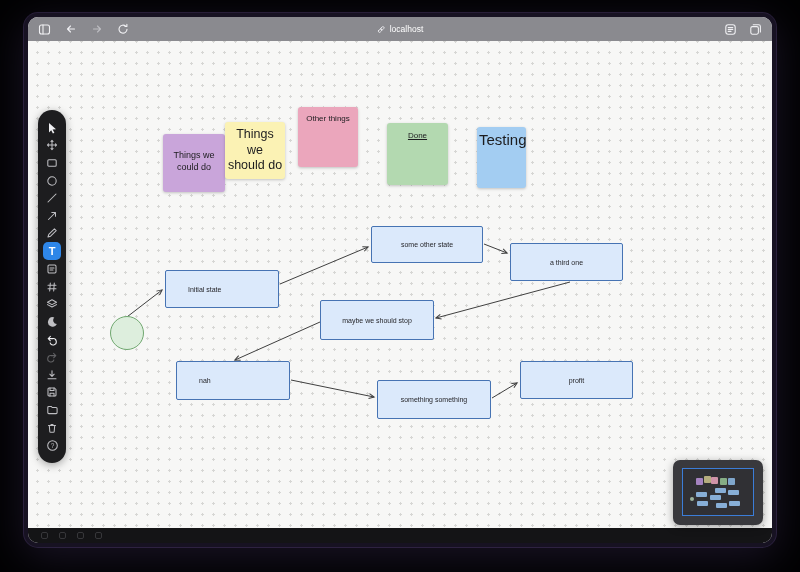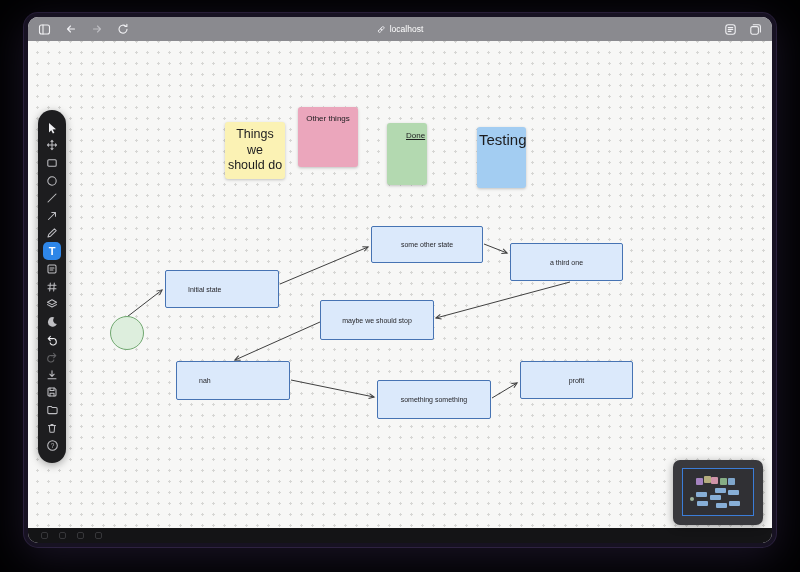--- a/index.html
+++ b/index.html
@@ -38,21 +38,21 @@
 
   .edges-svg { position:absolute; left:0; top:0; width:744px; height:526px; z-index:5; pointer-events:none; }
   .edges-svg line { stroke:#3f3f3f; stroke-width:1; }
 
   
   .note { position:absolute; z-index:10; border-radius:3px; color:#1c1c1e; text-align:center;
     box-shadow:0 1px 3px rgba(0,0,0,.22); cursor:move; overflow:hidden; }
   .note-0 { left:135px; top:117px; width:62px; height:58px; font-size:9px;  padding:15px 4px 0; line-height:1.35; }
   .note-1 { left:197px; top:105px; width:60px; height:57px; font-size:12.5px; padding:5px 2px 0; line-height:1.25; }
   .note-2 { left:270px; top:90px;  width:60px; height:60px; font-size:8px;  padding:7px 3px 0; }
-  .note-3 { left:359px; top:106px; width:40px; height:62px; font-size:8px;  padding:8px 19px 0;text-decoration:underline; }
+  .note-3 { left:359px; top:106px; width:61px; height:62px; font-size:8px;  padding:8px 19px 0;text-decoration:underline; }
   .note-4 { left:449px; top:110px; width:49px; height:61px; font-size:15px; padding:4px 2px 0; }
 
   
   .fnode { position:absolute; z-index:10; background:#dbe9fb; border:1.2px solid #4673b3;
     border-radius:2px; display:flex; align-items:center; justify-content:center;
     font-size:7px; color:#26262a; cursor:move; }
   .fnode.t-left { justify-content:flex-start; padding-left:22px; }
   .fn-0 { left:137px; top:253px; width:114px; height:38px; }
   .fn-1 { left:343px; top:209px; width:112px; height:37px; }
   .fn-2 { left:482px; top:226px; width:113px; height:38px; }
@@ -154,20 +154,22 @@
       </defs>
     <line x1="95" y1="303" x2="134" y2="273" marker-end="url(#ah)"></line>
         <line x1="252" y1="267" x2="340" y2="230" marker-end="url(#ah)"></line>
         <line x1="456" y1="227" x2="479" y2="236" marker-end="url(#ah)"></line>
         <line x1="542" y1="265" x2="408" y2="301" marker-end="url(#ah)"></line>
         <line x1="292" y1="305" x2="207" y2="343" marker-end="url(#ah)"></line>
         <line x1="263" y1="363" x2="346" y2="380" marker-end="url(#ah)"></line>
         <line x1="464" y1="381" x2="489" y2="366" marker-end="url(#ah)"></line>
       </svg>
 
+    <div class="note note-0" style="background: rgb(201, 165, 218);">
+      <span>Things we could do</span></div>
     <div class="note note-1" style="background: rgb(251, 242, 180);">
       <span>Things we should do</span></div>
     <div class="note note-2" style="background: rgb(235, 166, 188);">
       <span>Other things</span></div>
     <div class="note note-3" style="background: rgb(179, 217, 176);">
       <span>Done</span></div>
     <div class="note note-4" style="background: rgb(163, 205, 242);">
       <span>Testing</span></div>
 
     <div class="start-circle" style="background: rgb(221, 238, 221);"></div>

